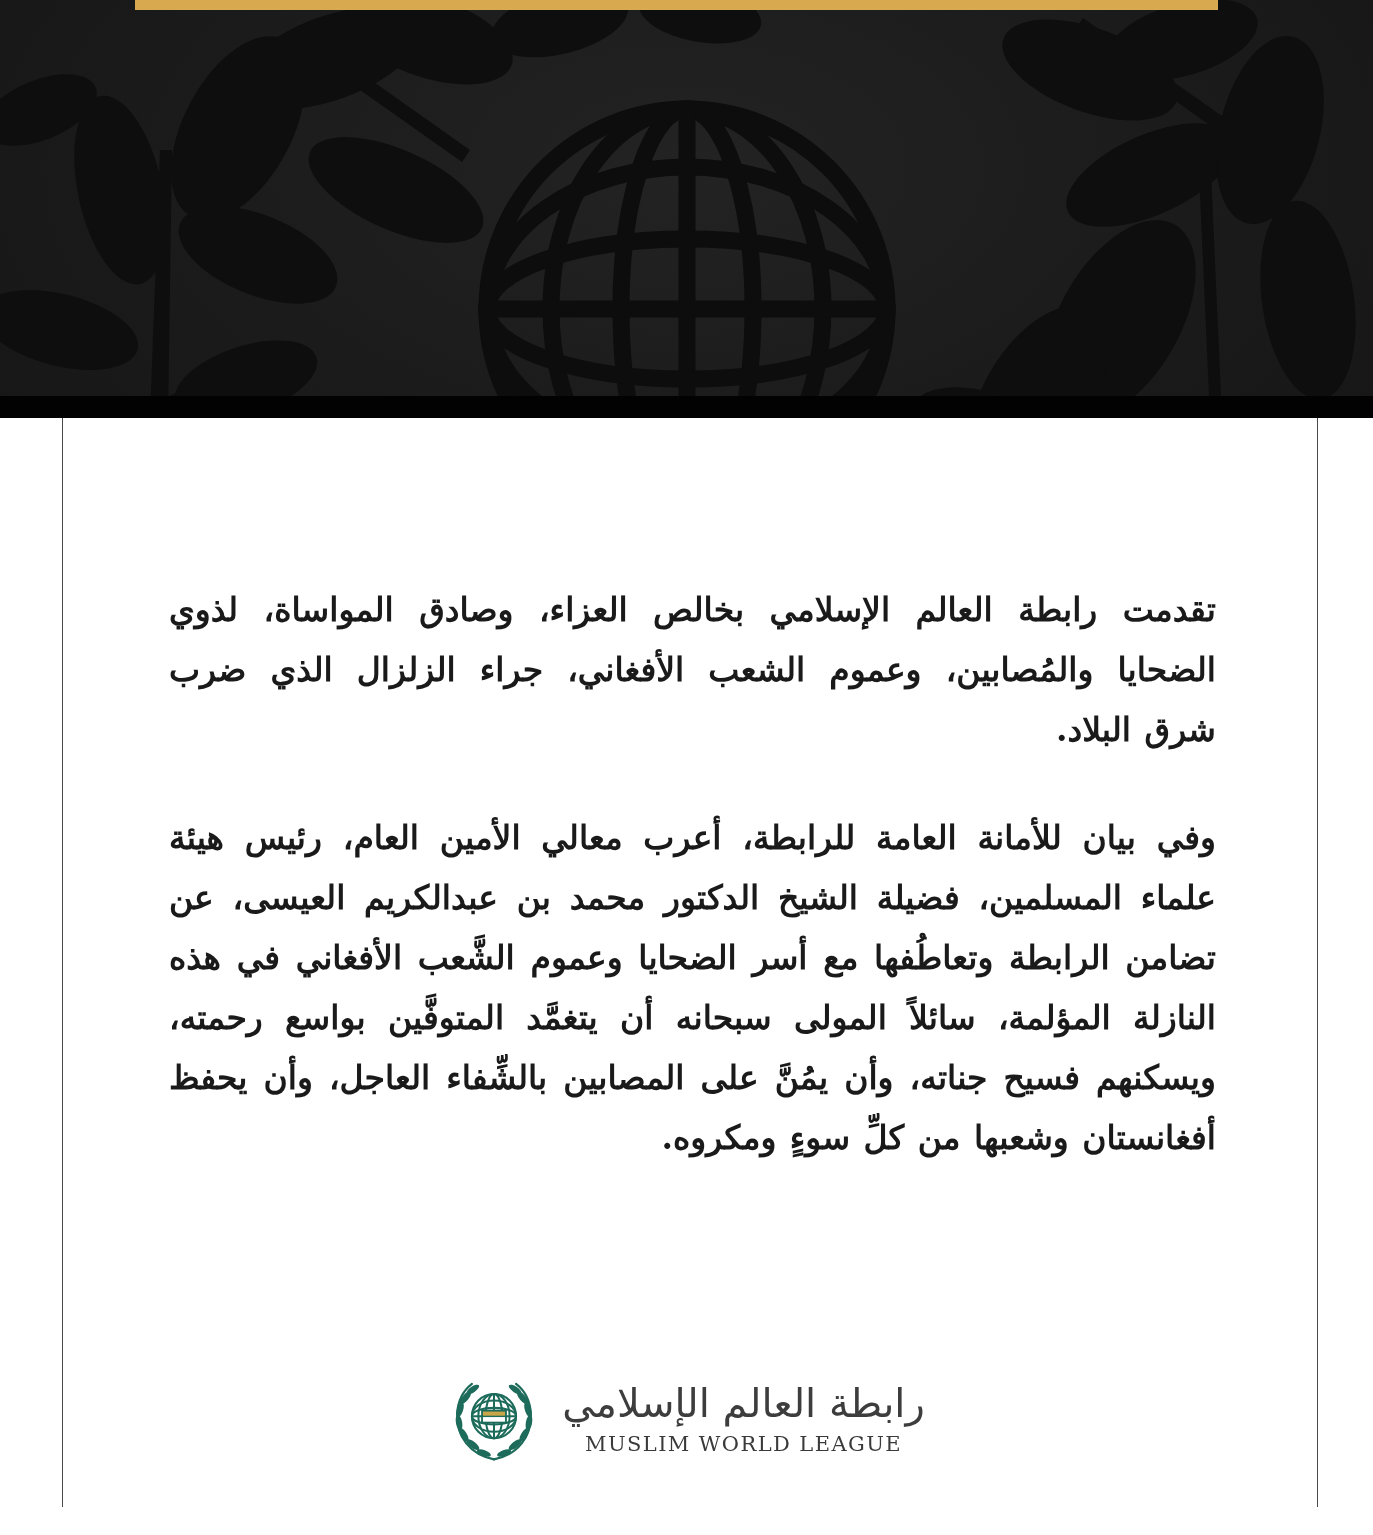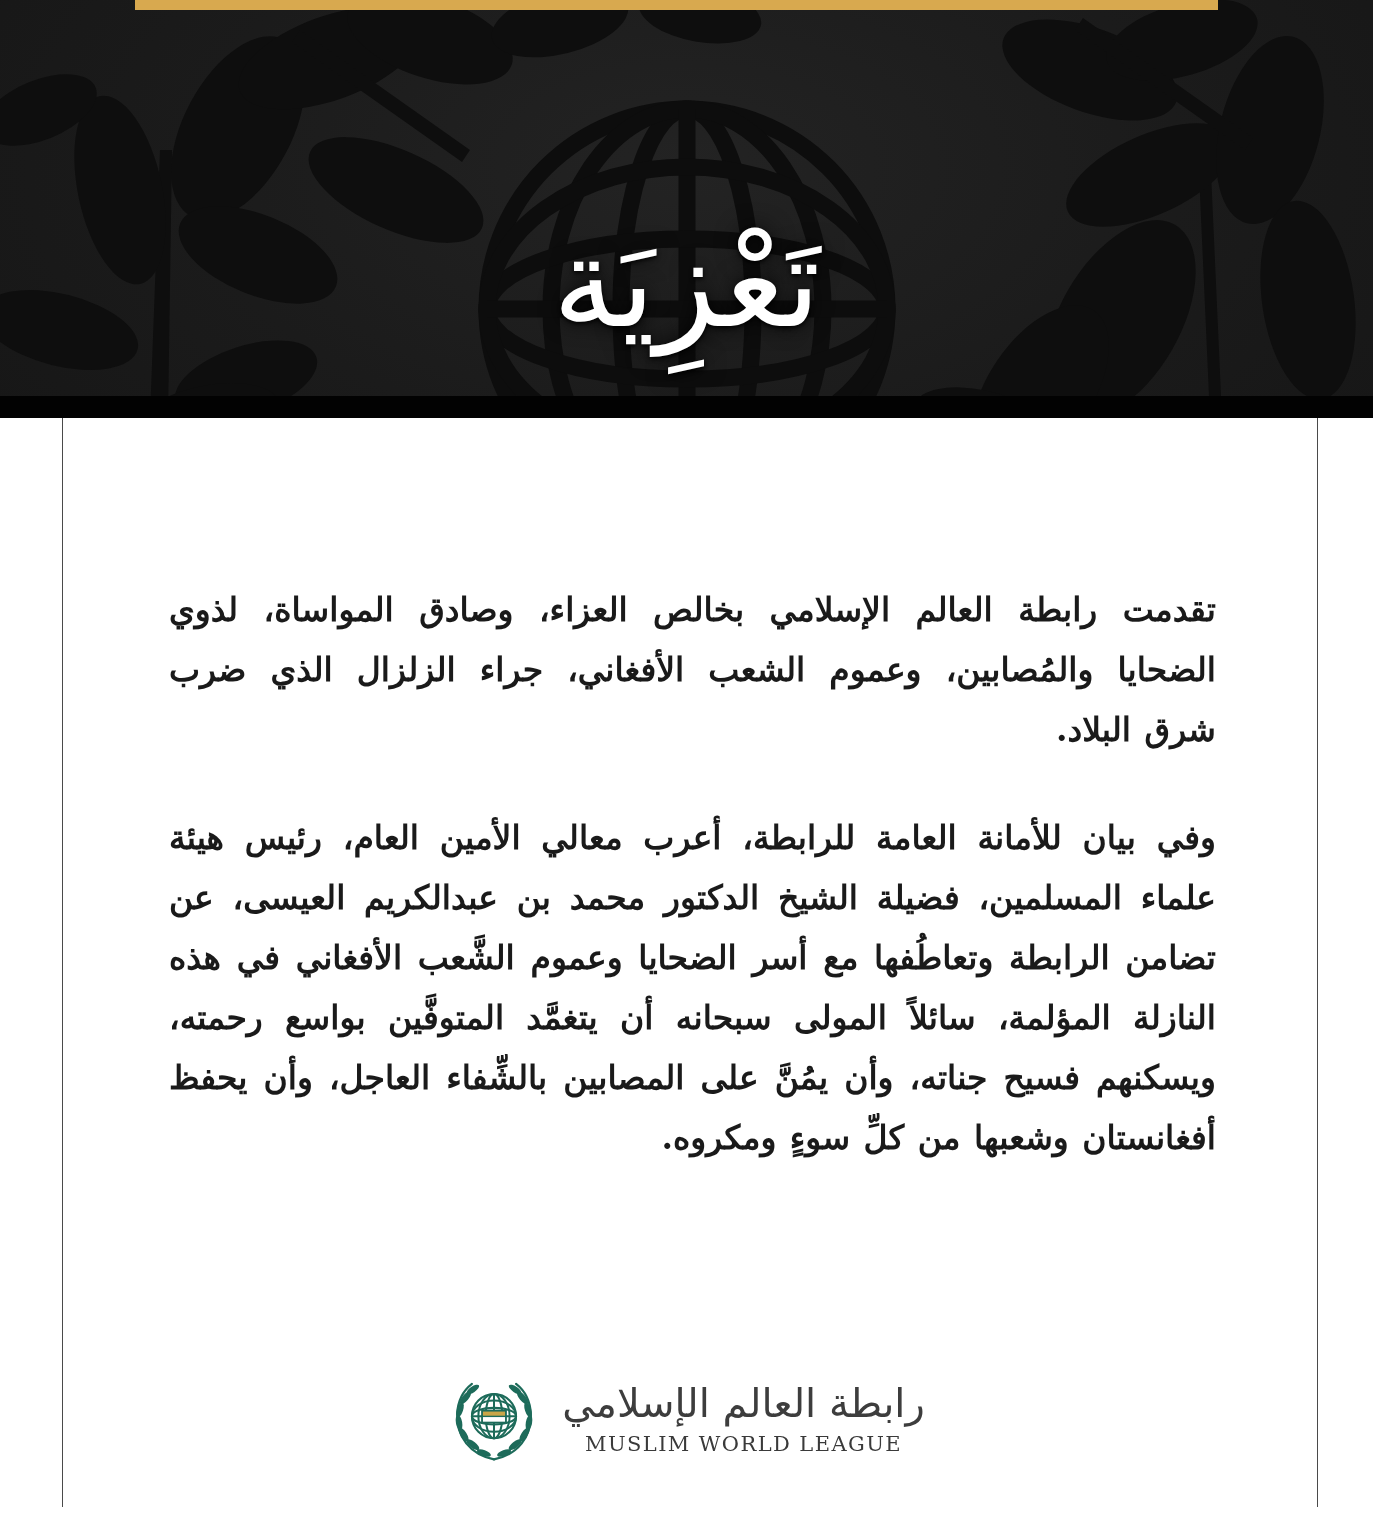--- a/index.html
+++ b/index.html
@@ -232,21 +232,20 @@
           <line x1="235" y1="35" x2="235" y2="435"></line>
           <ellipse cx="235" cy="235" rx="200" ry="70"></ellipse>
           <ellipse cx="235" cy="235" rx="200" ry="142"></ellipse>
           <line x1="35" y1="235" x2="435" y2="235"></line>
         </g>
       </svg>
     </div>
 
     <div class="gold-bar"></div>
 
-    <div class="hero-title">تَعْزِيَة</div>
 
     <div class="hero-base-shadow"></div>
   </div>
 
   <div class="sheet">
 
     <div class="content">
       <p class="para">تقدمت رابطة العالم الإسلامي بخالص العزاء، وصادق المواساة، لذوي الضحايا والمُصابين، وعموم الشعب الأفغاني، جراء الزلزال الذي ضرب شرق البلاد.</p>
       <p class="para">وفي بيان للأمانة العامة للرابطة، أعرب معالي الأمين العام، رئيس هيئة علماء المسلمين، فضيلة الشيخ الدكتور محمد بن عبدالكريم العيسى، عن تضامن الرابطة وتعاطُفها مع أسر الضحايا وعموم الشَّعب الأفغاني في هذه النازلة المؤلمة، سائلاً المولى سبحانه أن يتغمَّد المتوفَّين بواسع رحمته، ويسكنهم فسيح جناته، وأن يمُنَّ على المصابين بالشِّفاء العاجل، وأن يحفظ أفغانستان وشعبها من كلِّ سوءٍ ومكروه.</p>
     </div>

